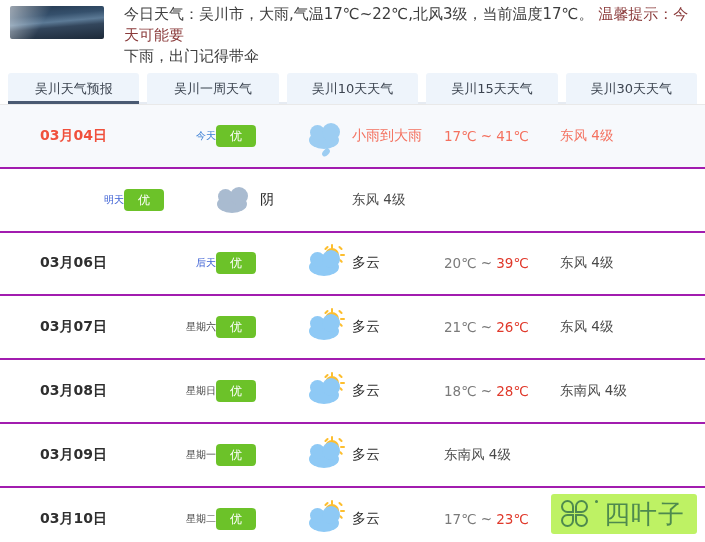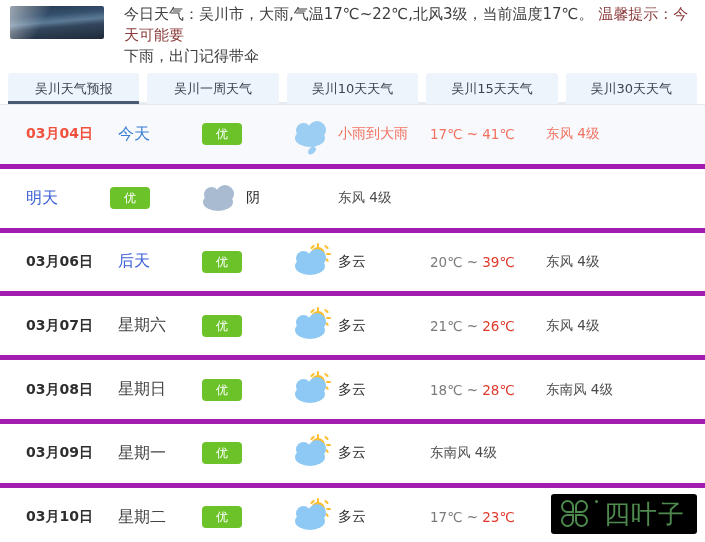--- a/index.html
+++ b/index.html
@@ -87,29 +87,29 @@
 
   
   .forecast {
     border-top: 1px solid #e9e9e9;
   }
   .row {
     position: relative;
     display: flex;
     align-items: center;
     height: 63.8px;
-    border-bottom: 5px solid #a21caf;
+    border-bottom: 2px solid #a21caf;
     box-sizing: border-box;
-    padding-left: 26px;
+    padding-left: 40px;
   }
   .row.today {
     background: #f7f9fc;
   }
   .c-date   { width: 92px; font-size: 14px; font-weight: bold; color: #2e2e2e; flex: 0 0 92px; }
-  .c-day    { width: 84px; font-size: 16px; color: #444444; flex: 0 0 84px; }
+  .c-day    { width: 84px; font-size: 10px; color: #444444; flex: 0 0 84px; text-align: right; }
   .c-aqi    { width: 86px; flex: 0 0 86px; }
   .c-icon   { width: 46px; flex: 0 0 46px; display: flex; align-items: center; justify-content: center; }
   .c-cond   { width: 92px; font-size: 14px; font-weight: normal; color: #2e2e2e; flex: 0 0 92px; padding-left: 4px; }
   .c-temp   { width: 116px; font-size: 13.5px; flex: 0 0 116px; color: #7a7a7a; white-space: nowrap; }
   .c-wind   { font-size: 13.5px; color: #4a4a4a; white-space: nowrap; }
 
   .row.today .c-date { color: #f0503c; }
   .row.today .c-day  { color: #3b7fd4; }
   .row.today .c-cond { color: #f4715f; }
   .row.today .c-temp { color: #f4715f; }
@@ -176,21 +176,21 @@
   .icon-partly .r5 { left: 34px; top: 14px;  width: 4px;  height: 2px; transform: rotate(45deg); }
 
   
   .watermark {
     position: absolute;
     right: 8px;
     bottom: 8px;
     display: flex;
     gap: 6px;
     padding: 6px 12px 6px 10px;
-    background: #000000;
+    background: #bef264;
     border-radius: 3px;
     color: #4e8a4e;
   }
   .wm-logo { width: 28px; height: 28px; position: relative; flex: 0 0 28px; }
   .wm-petal {
     position: absolute;
     width: 13px; height: 13px;
     border: 2px solid #4e8a4e;
     box-sizing: border-box;
   }

